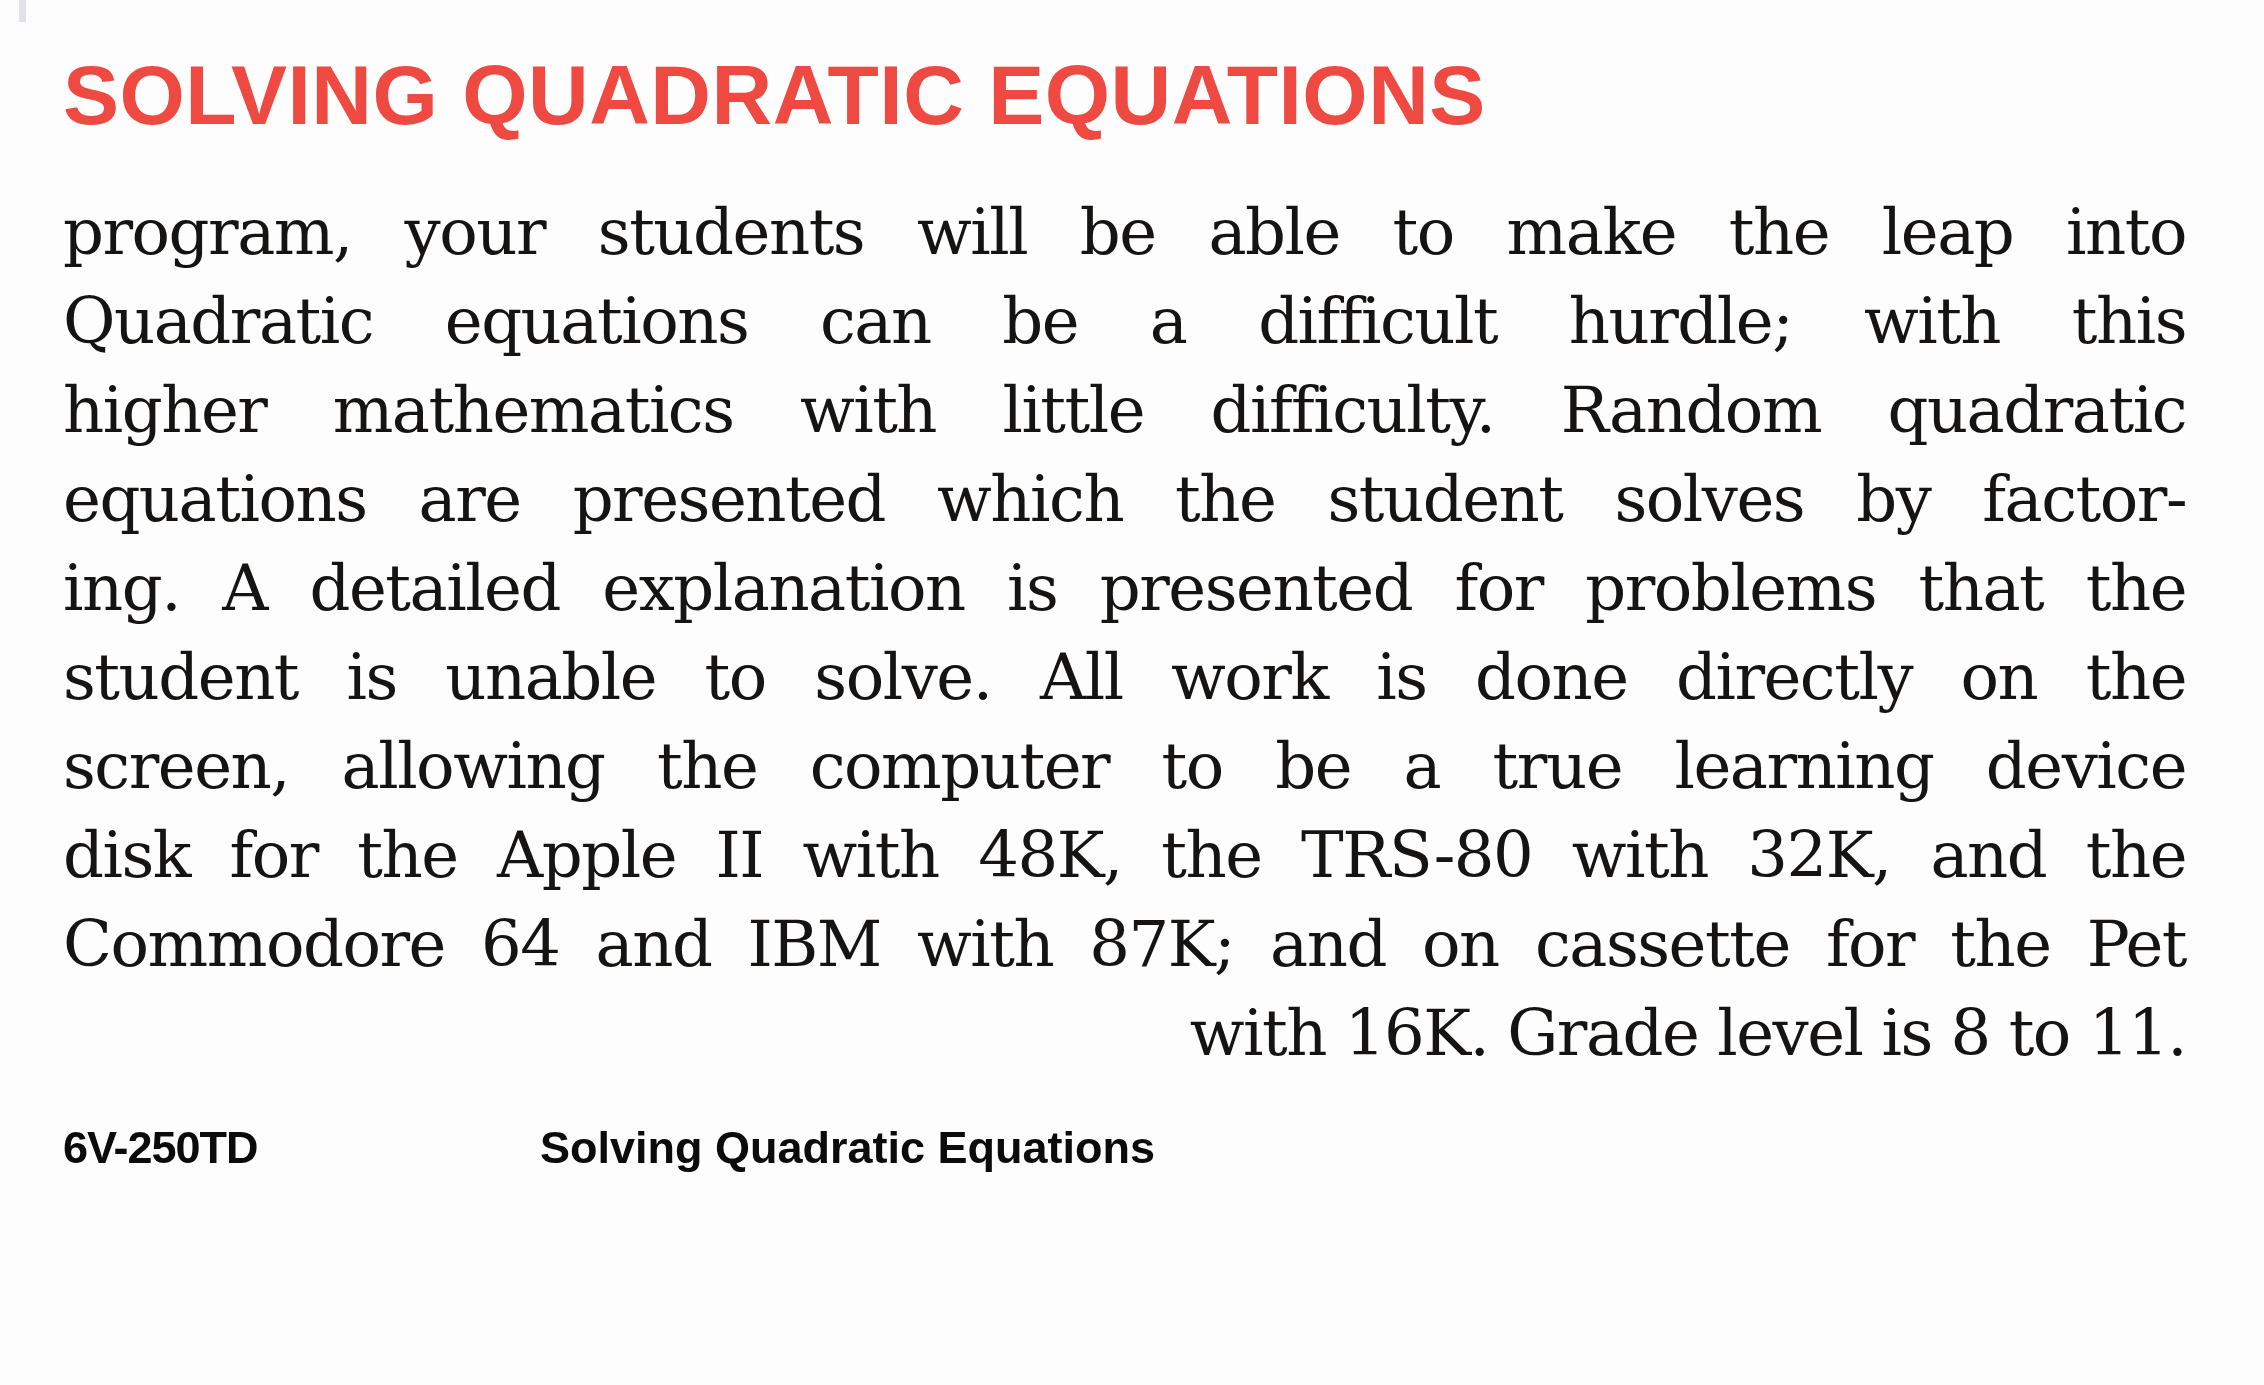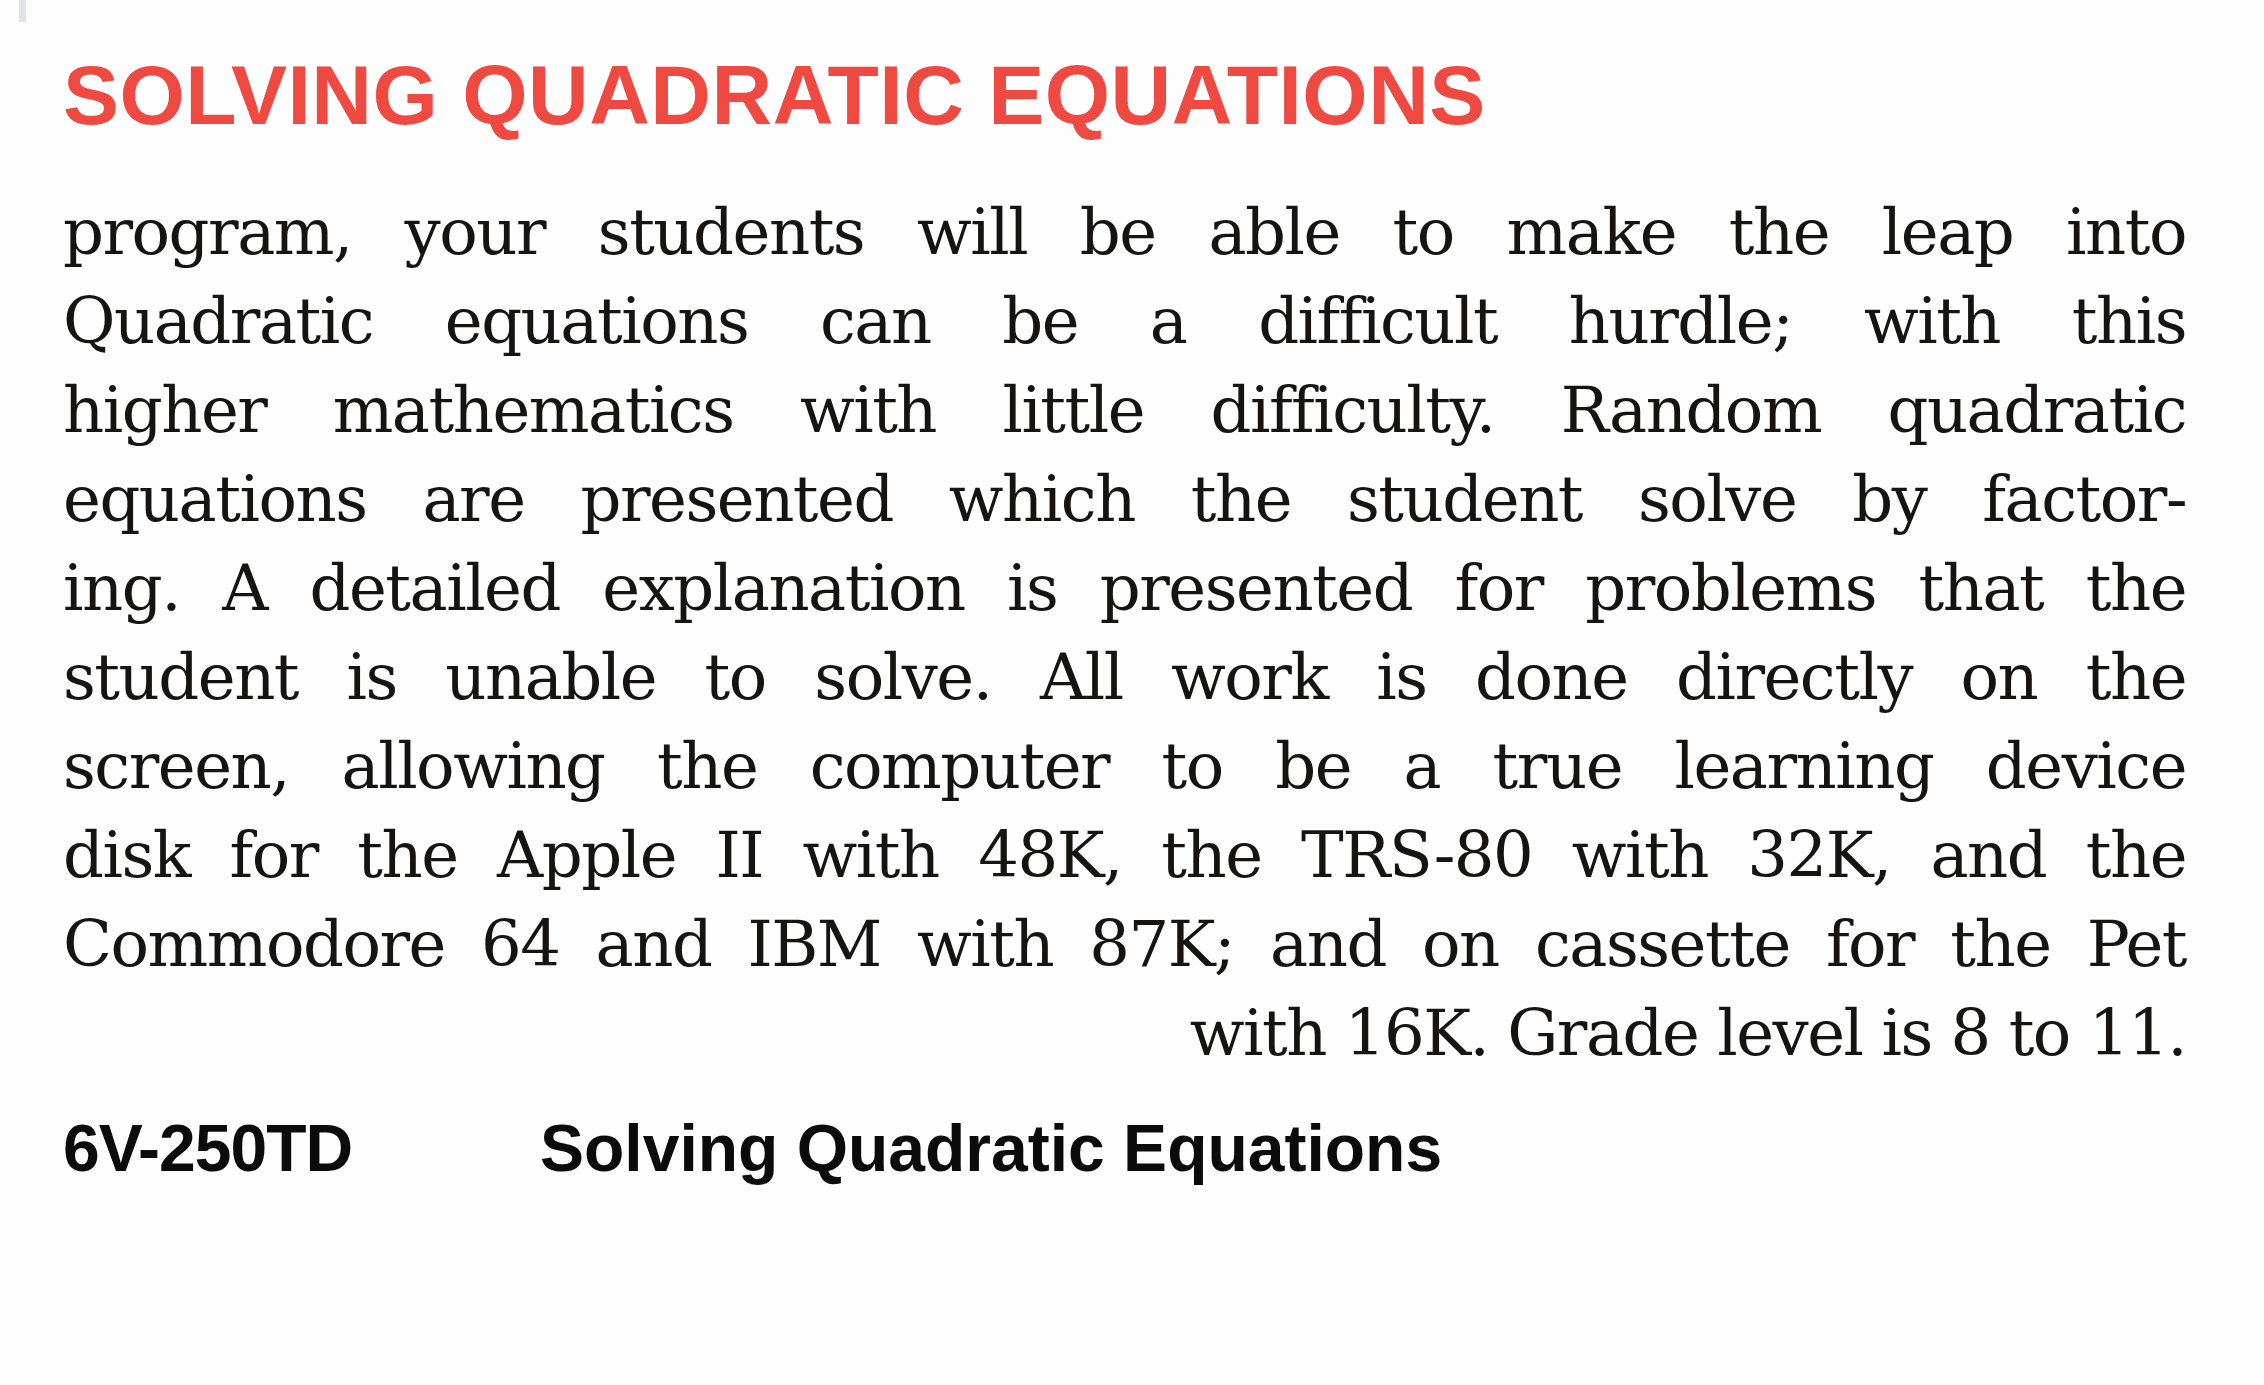--- a/index.html
+++ b/index.html
@@ -59,21 +59,21 @@
     text-align: right;
     text-align-last: auto;
   }
 
   .listing {
     margin-top: 22px;
     display: flex;
     align-items: flex-start;
     font-family: "Liberation Sans", sans-serif;
     font-weight: bold;
-    font-size: 66px;
+    font-size: 45px;
     line-height: 96px;
     color: #0c0b0b;
   }
 
   .listing .code {
     flex: 0 0 477px;
     letter-spacing: -1px;
   }
 
   .listing .entry {
@@ -106,21 +106,21 @@
 
 <div class="page">
   <div class="scan-artifact"></div>
 
   <h1 class="headline">SOLVING QUADRATIC EQUATIONS</h1>
 
   <div class="body-copy">
     <div class="line">program, your students will be able to make the leap into</div>
     <div class="line">Quadratic equations can be a difficult hurdle; with this</div>
     <div class="line">higher mathematics with little difficulty. Random quadratic</div>
-    <div class="line">equations are presented which the student solve by factor-</div>
+    <div class="line">equations are presented which the student solves by factor-</div>
     <div class="line">ing. A detailed explanation is presented for problems that the</div>
     <div class="line">student is unable to solve. All work is done directly on the</div>
     <div class="line">screen, allowing the computer to be a true learning device</div>
     <div class="line">disk for the Apple II with 48K, the TRS-80 with 32K, and the</div>
     <div class="line">Commodore 64 and IBM with 87K; and on cassette for the Pet</div>
     <div class="line">with 16K. Grade level is 8 to 11.</div>
   </div>
 
   <div class="listing">
     <div class="code">6V-250TD</div>

